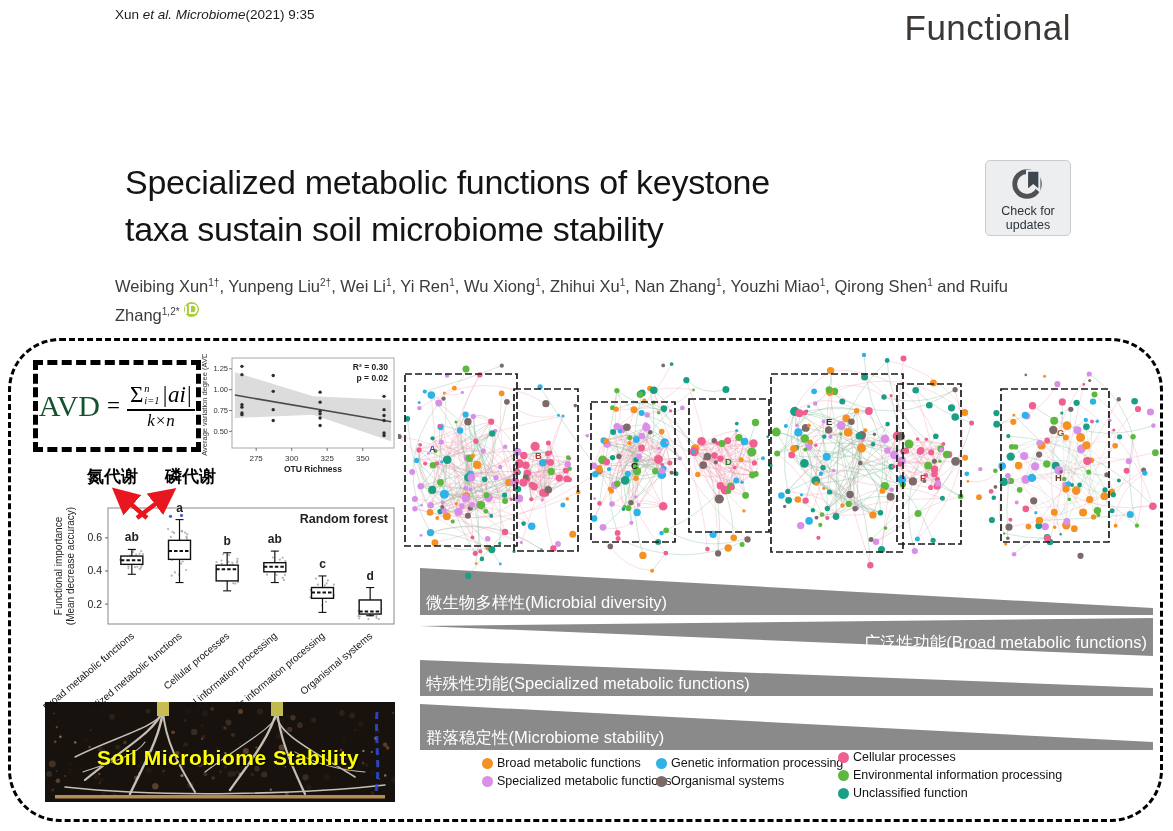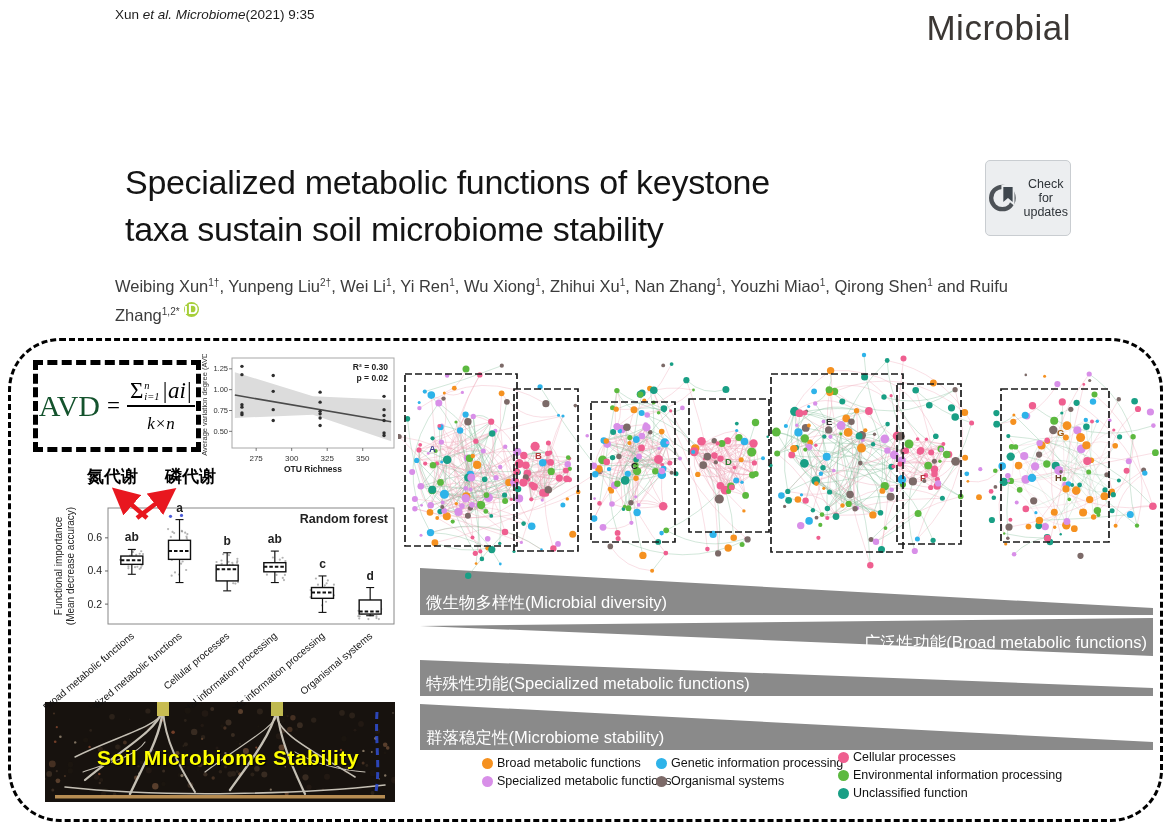--- a/index.html
+++ b/index.html
@@ -15,21 +15,21 @@
 
   .banner{position:absolute;left:115px;top:110px;width:947px;height:31px;background:#00008B;
           border-radius:4px;color:#fff;display:flex;justify-content:space-between;align-items:center;
           padding:0 14px;box-sizing:border-box;font-weight:bold;font-size:18px;}
   .banner .research{letter-spacing:3px;}
 
   .title{position:absolute;left:113px;top:147px;width:900px;margin:12px;font-size:34px;font-weight:400;
          color:#141414;line-height:1.38;letter-spacing:-.3px;}
 
   .check-badge{position:absolute;left:985px;top:160px;width:86px;height:76px;background:#eceef0;
-               border:1px solid #c9cdd1;border-radius:5px;display:flex;flex-direction:row;
+               border:1px solid #c9cdd1;border-radius:5px;display:flex;flex-direction:column;
                align-items:center;justify-content:center;gap:1px;cursor:pointer;box-sizing:border-box;}
   .cb-text{font-size:12.5px;color:#2e3338;line-height:1.12;text-align:center;}
 
   .authors{position:absolute;left:115px;top:272px;width:920px;font-size:16.5px;color:#3c3c3c;line-height:1.75;}
   .authors sup{font-size:10px;}
   .orcid{display:inline-block;width:15px;height:15px;border-radius:50%;background:#a6ce39;color:#fff;
          font-size:14px;font-weight:bold;text-align:center;line-height:15px;vertical-align:super;margin-left:4px;}
 
   
   .abstract-box{position:absolute;left:8px;top:338px;width:1155px;height:484px;border:3px dashed #000;
@@ -38,21 +38,21 @@
   .formula-box{position:absolute;left:33px;top:360px;width:168px;height:92px;border:5px dashed #000;
                background:#fff;display:flex;align-items:center;justify-content:center;gap:7px;
                font-family:"Liberation Serif",serif;box-sizing:border-box;z-index:3;}
   .f-lhs{font-size:30px;color:#14532d;}
   .f-eq{font-size:23px;color:#000;}
   .frac{display:inline-flex;flex-direction:column;align-items:center;color:#000;}
   .frac .num{display:flex;align-items:center;border-bottom:2.5px solid #000;padding:0 3px 1px;}
   .sigma{font-size:23px;}
   .lims{display:inline-flex;flex-direction:column;font-size:10.5px;line-height:1.05;font-style:italic;margin:0 2px 0 1px;}
   .abs-ai{font-style:italic;font-size:23px;}
-  .den{font-style:italic;font-size:17px;padding-top:7px;}
+  .den{font-style:italic;font-size:17px;padding-top:0;}
 
   .metab-label{font-weight:bold;fill:#000;font-size:17px;font-family:"Liberation Sans",sans-serif;}
 
   .soil{position:absolute;left:45px;top:702px;width:350px;height:100px;background:#17120e;overflow:hidden;}
   .soil-caption{position:absolute;left:0;right:0;top:44px;text-align:center;font-size:21px;font-weight:bold;
                 color:#ffff00;letter-spacing:.5px;text-shadow:1px 1px 1px #000;}
 
   .legend-col{position:absolute;font-size:12.5px;color:#111;}
   .legend-item{display:flex;align-items:center;gap:4px;height:18px;white-space:nowrap;}
   .legend-dot{width:11px;height:11px;border-radius:50%;flex:0 0 11px;}
@@ -61,21 +61,21 @@
 </style>
 </head>
 <body>
 
 <div class="page">
 
   <div class="citation">
     <div><span>Xun </span><span class="it">et al. Microbiome</span><span class="yr">(2021) 9:35</span></div>
   </div>
 
-  <div class="journal-logo">Microbial</div>
+  <div class="journal-logo">Functional</div>
 
 
   <h1 class="title"><span>Specialized metabolic functions of keystone</span><br><span>taxa sustain soil microbiome stability</span></h1>
 
   <div class="check-badge">
     <svg width="38" height="38" viewBox="0 0 40 40">
       <circle cx="19" cy="20" r="13" fill="none" stroke="#4d5257" stroke-width="5"></circle>
       <path d="M19,6 h13 v21 l-6.5,-5.5 l-6.5,5.5 z" fill="#3e464e" stroke="#eceef0" stroke-width="2.2"></path>
     </svg>
     <div class="cb-text">

